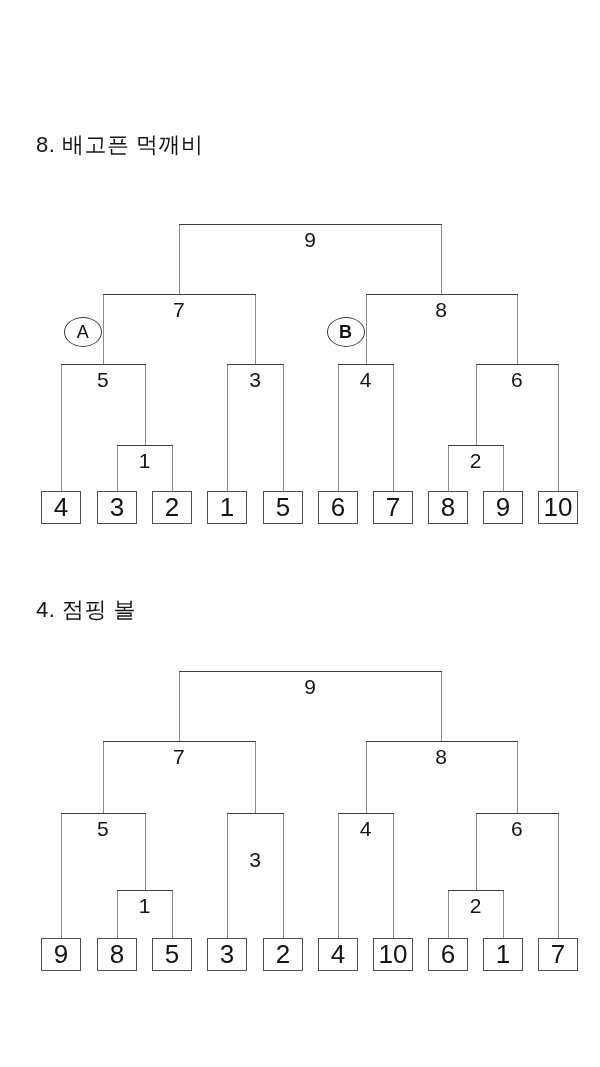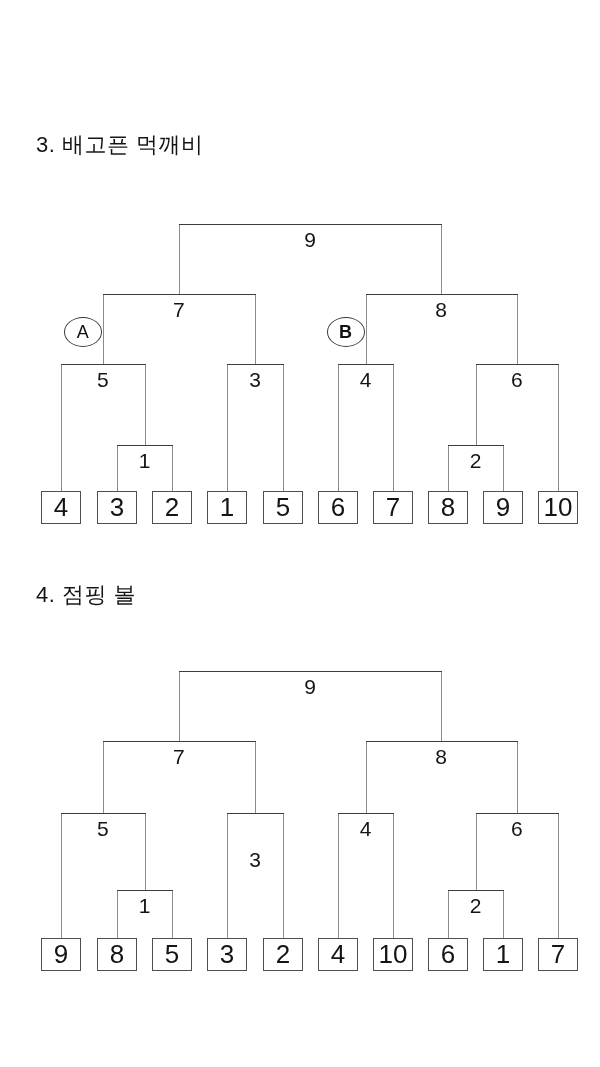--- a/index.html
+++ b/index.html
@@ -14,21 +14,21 @@
   .section-title {
     position: absolute;
     left: 36px;
     font-size: 22px;
     line-height: 26px;
     color: #151515;
     white-space: nowrap;
     letter-spacing: 0.5px;
   }
   .title-0 { top: 132px; }
-  .title-1 { top: 582px; }
+  .title-1 { top: 597px; }
   .bracket { position: absolute; left: 0; top: 0; width: 600px; height: 1067px; }
   .hline { position: absolute; height: 1px; background: #3d3d3d; }
   .vline { position: absolute; width: 1px; background: #8c8c8c; }
   .leaf-box {
     position: absolute;
     box-sizing: border-box;
     border: 1px solid #4f4f4f;
     background: #ffffff;
     text-align: center;
     font-size: 26px;
@@ -53,21 +53,21 @@
     text-align: center;
     font-size: 18px;
     line-height: 28px;
     color: #111111;
   }
   .badge.bold { font-weight: bold; }
 </style>
 </head>
 <body>
 
-<div class="section-title title-0">3. 배고픈 먹깨비</div>
+<div class="section-title title-0">8. 배고픈 먹깨비</div>
 
 <div class="bracket">
     <div class="leaf-box" style="left: 41px; top: 491px; width: 40px; height: 33px;">4</div>
     <div class="leaf-box" style="left: 97px; top: 491px; width: 40px; height: 33px;">3</div>
     <div class="leaf-box" style="left: 152px; top: 491px; width: 40px; height: 33px;">2</div>
     <div class="hline" style="left: 117px; top: 445px; width: 56px;"></div>
     <div class="vline" style="left: 117px; top: 446px; height: 45px;"></div>
     <div class="vline" style="left: 172px; top: 446px; height: 45px;"></div>
     <div class="node-label" style="left: 122.5px; top: 449px;">1</div>
     <div class="hline" style="left: 61px; top: 364px; width: 84.5px;"></div>

